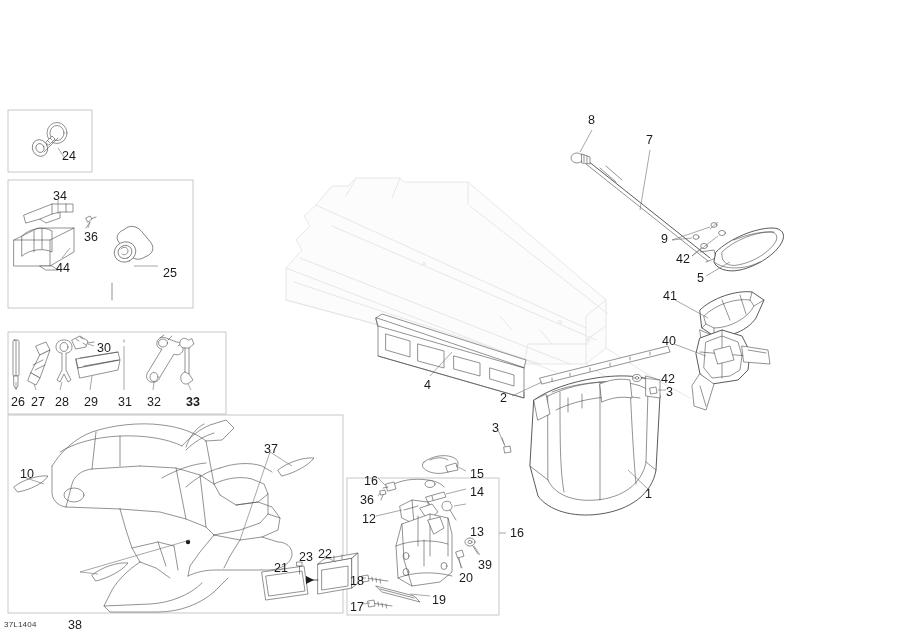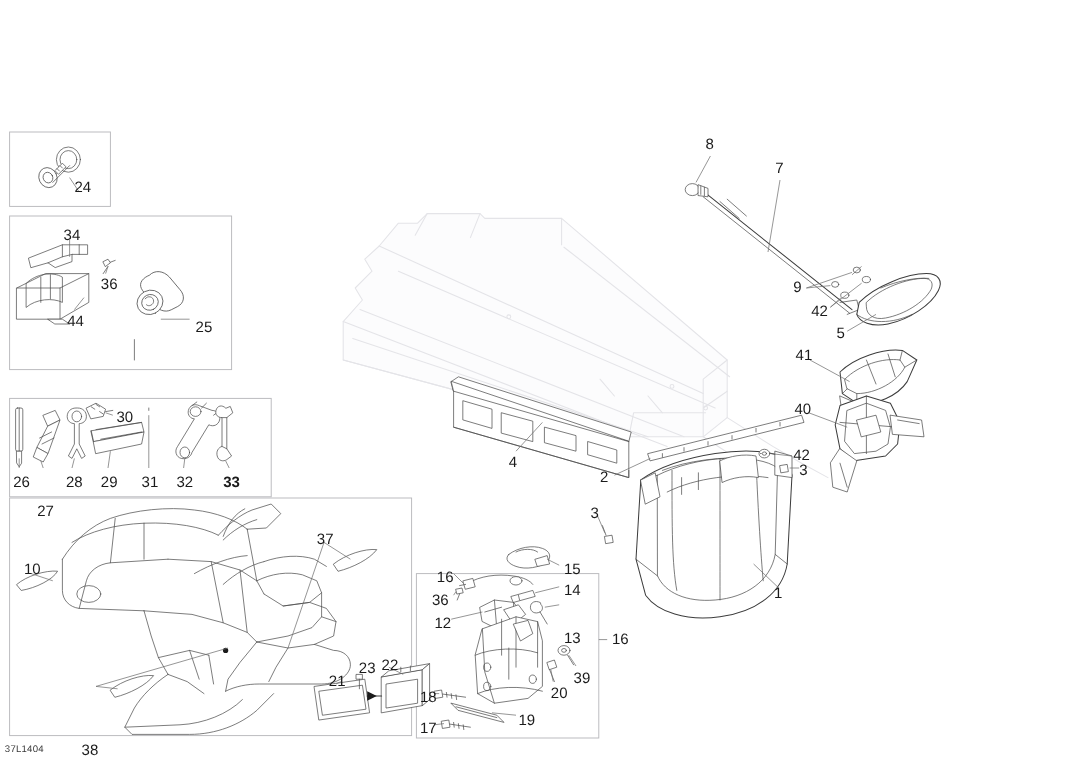--- a/index.html
+++ b/index.html
@@ -470,21 +470,21 @@
 
   </svg>
 
   <div class="lbl" style="left:62px;  top:150px;">24</div>
   <div class="lbl" style="left:53px;  top:190px;">34</div>
   <div class="lbl" style="left:84px;  top:231px;">36</div>
   <div class="lbl" style="left:56px;  top:262px;">44</div>
   <div class="lbl" style="left:163px; top:267px;">25</div>
   <div class="lbl" style="left:97px;  top:342px;">30</div>
   <div class="lbl" style="left:11px;  top:396px;">26</div>
-  <div class="lbl" style="left:31px;  top:420px;">27</div>
+  <div class="lbl" style="left:31px;  top:396px;">27</div>
   <div class="lbl" style="left:55px;  top:396px;">28</div>
   <div class="lbl" style="left:84px;  top:396px;">29</div>
   <div class="lbl" style="left:118px; top:396px;">31</div>
   <div class="lbl" style="left:147px; top:396px;">32</div>
   <div class="lbl" style="left:186px; top:396px;font-weight:bold;">33</div>
   <div class="lbl" style="left:20px;  top:468px;">10</div>
   <div class="lbl" style="left:264px; top:443px;">37</div>
   <div class="lbl" style="left:68px;  top:575px;margin-top:44px;">38</div>
   <div class="lbl" style="left:274px; top:562px;">21</div>
   <div class="lbl" style="left:299px; top:551px;">23</div>

